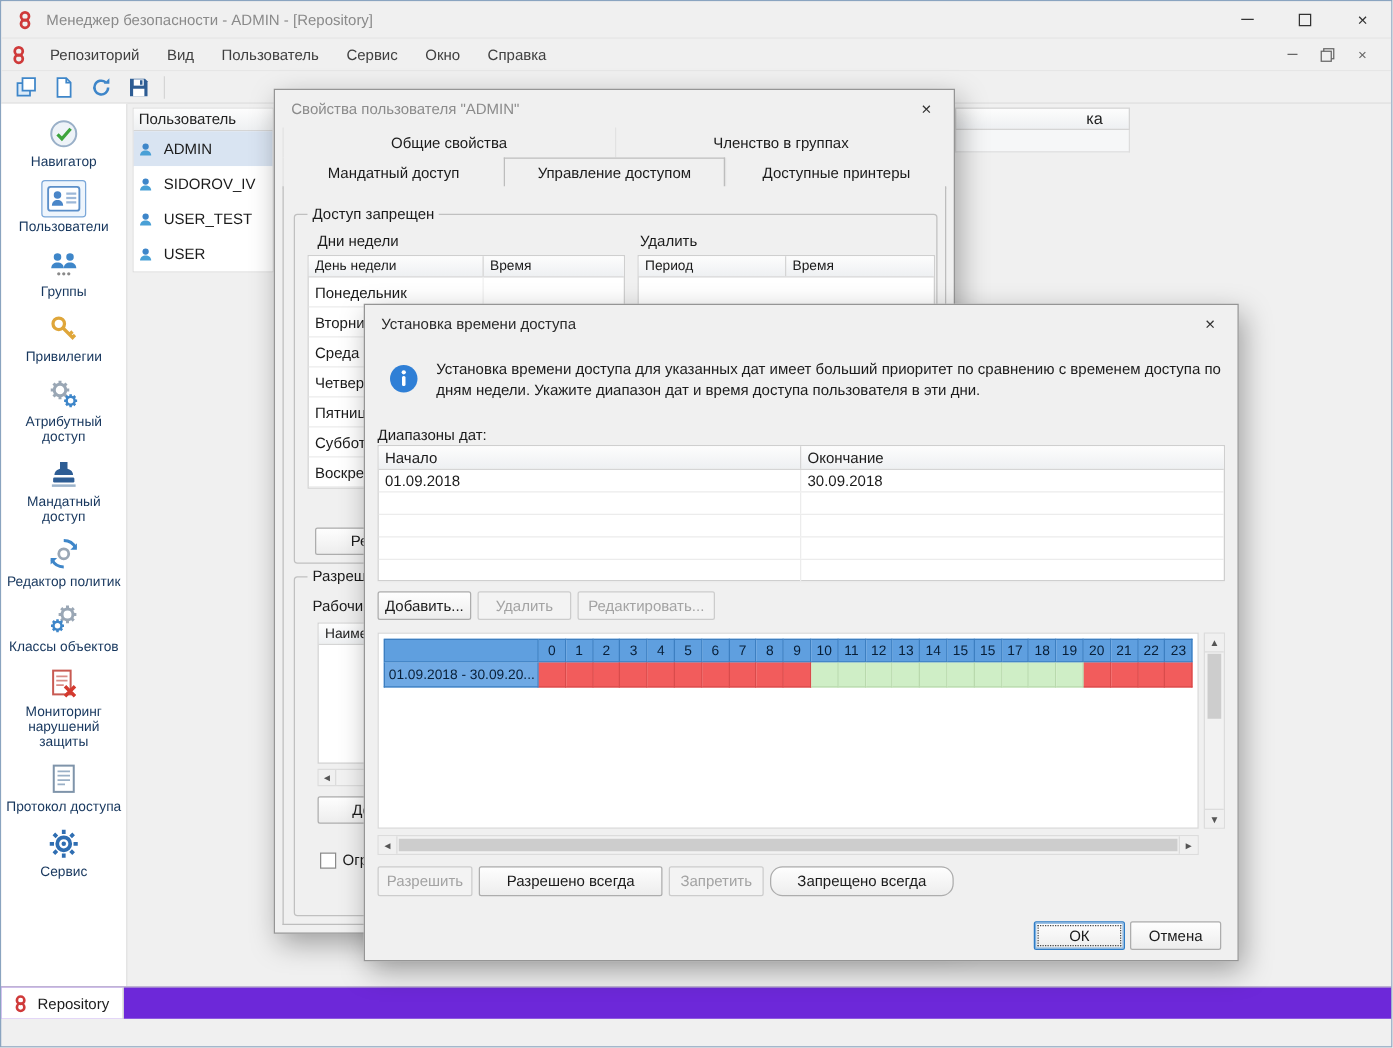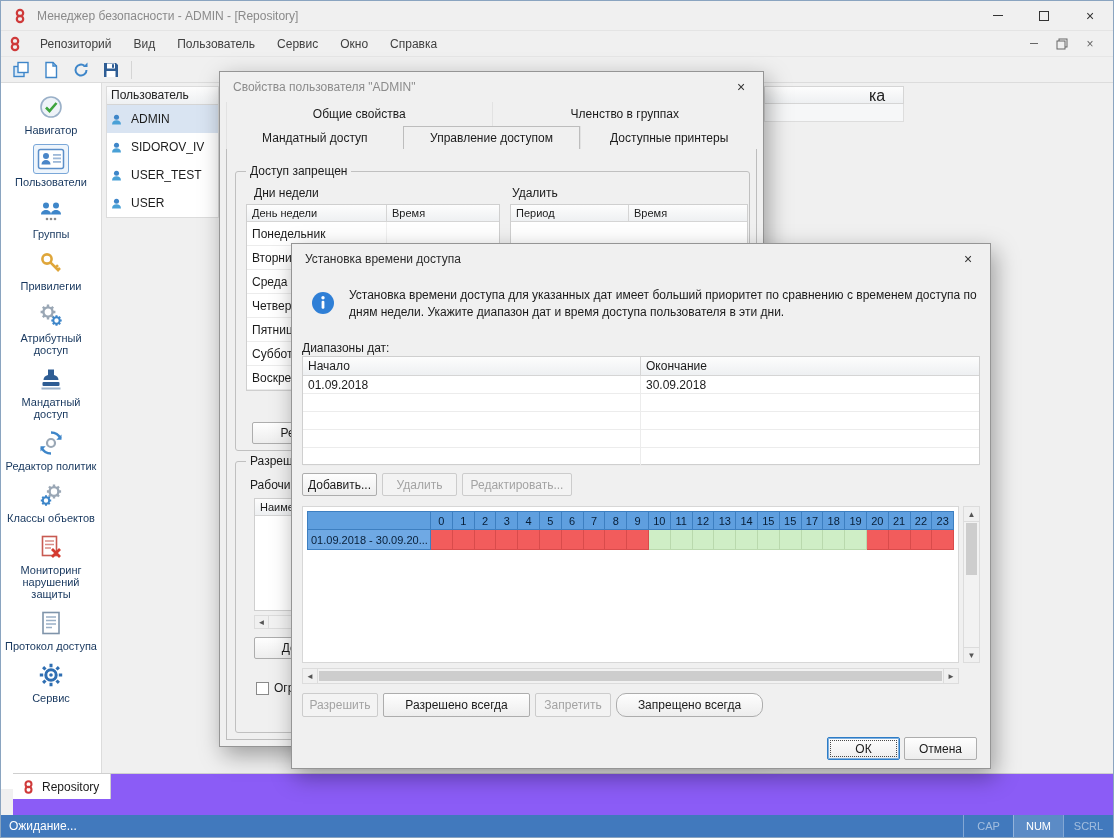--- a/index.html
+++ b/index.html
@@ -38,25 +38,25 @@
   .side-item.selected .side-icon{border:1px solid #7aa7d8;background:#eef5fc;border-radius:3px;}
   .side-label{margin-top:2px;font-size:11px;line-height:12px;color:#17375e;text-align:center;}
 
   .user-list{position:absolute;left:105px;top:3px;width:113px;background:#fff;border:1px solid #dcdcdc;}
   .list-header{height:18px;background:linear-gradient(#fdfdfd,#eef0f2);border-bottom:1px solid #d5d5d5;font-size:12px;padding:1px 4px;color:#222;}
   .user-row{height:28px;display:flex;align-items:center;gap:8px;padding-left:3px;background:#fff;}
   .user-row.selected{background:#d9e4f2;}
   .user-ic{display:inline-flex;width:13px;height:13px;}
 
   .bg-frag{position:absolute;left:763px;top:3px;width:140px;height:36px;}
-  .bg-frag .r1{height:18px;background:linear-gradient(#fdfdfd,#eef0f2);border:1px solid #d5d5d5;font-size:16px;padding-left:104px;color:#222;}
+  .bg-frag .r1{height:18px;background:linear-gradient(#fdfdfd,#eef0f2);border:1px solid #d5d5d5;font-size:13px;padding-left:104px;color:#222;}
   .bg-frag .r2{height:18px;background:#f6f7f8;border:1px solid #dddddd;border-top:none;}
 
   
-  .doc-strip{position:absolute;left:0;right:0;bottom:22px;height:42px;background:#8b5cf6;border-top:1px solid #cfcfcf;margin-left:12px;}
+  .doc-strip{position:absolute;left:0;right:0;bottom:22px;height:26px;background:#6d28d9;border-top:1px solid #cfcfcf;}
   .doc-tab{position:absolute;left:0;top:0;height:25px;width:98px;background:#fff;border-right:1px solid #cfcfcf;display:flex;align-items:center;gap:6px;padding-left:8px;font-size:12px;}
   .statusbar{position:absolute;left:0;right:0;bottom:0;height:22px;background:#4179bd;color:#fff;display:flex;align-items:center;font-size:12px;}
   .status-msg{padding-left:8px;}
   .status-keys{margin-left:auto;display:flex;height:100%;}
   .status-key{width:50px;display:flex;align-items:center;justify-content:center;border-left:1px solid rgba(255,255,255,.35);color:rgba(255,255,255,.5);font-size:11px;}
   .status-key.active{color:#fff;background:rgba(255,255,255,.14);}
 
   
   .dialog{position:absolute;background:#f0f0f0;border:1px solid #959595;box-shadow:4px 8px 22px rgba(0,0,0,.35);}
   .dlg-title{height:29px;display:flex;align-items:center;padding-left:13px;font-size:12px;}
@@ -608,22 +608,14 @@
     <div class="doc-tab">
       <span style="display:inline-flex;width:15px;height:15px;">
           <svg width="16" height="16" viewBox="0 0 16 16">
             <circle cx="8" cy="5" r="3.2" fill="none" stroke="#cf3a3a" stroke-width="2.2"></circle>
             <circle cx="8" cy="11" r="3.2" fill="none" stroke="#cf3a3a" stroke-width="2.2"></circle>
           </svg>
         </span>
       <span>Repository</span>
     </div>
   </div>
-  <div class="statusbar">
-    <span class="status-msg">Ожидание...</span>
-    <span class="status-keys">
-        <div class="status-key">CAP</div>
-        <div class="status-key active">NUM</div>
-        <div class="status-key">SCRL</div>
-      </span>
-  </div>
 
 </div>
 
 </body></html>

